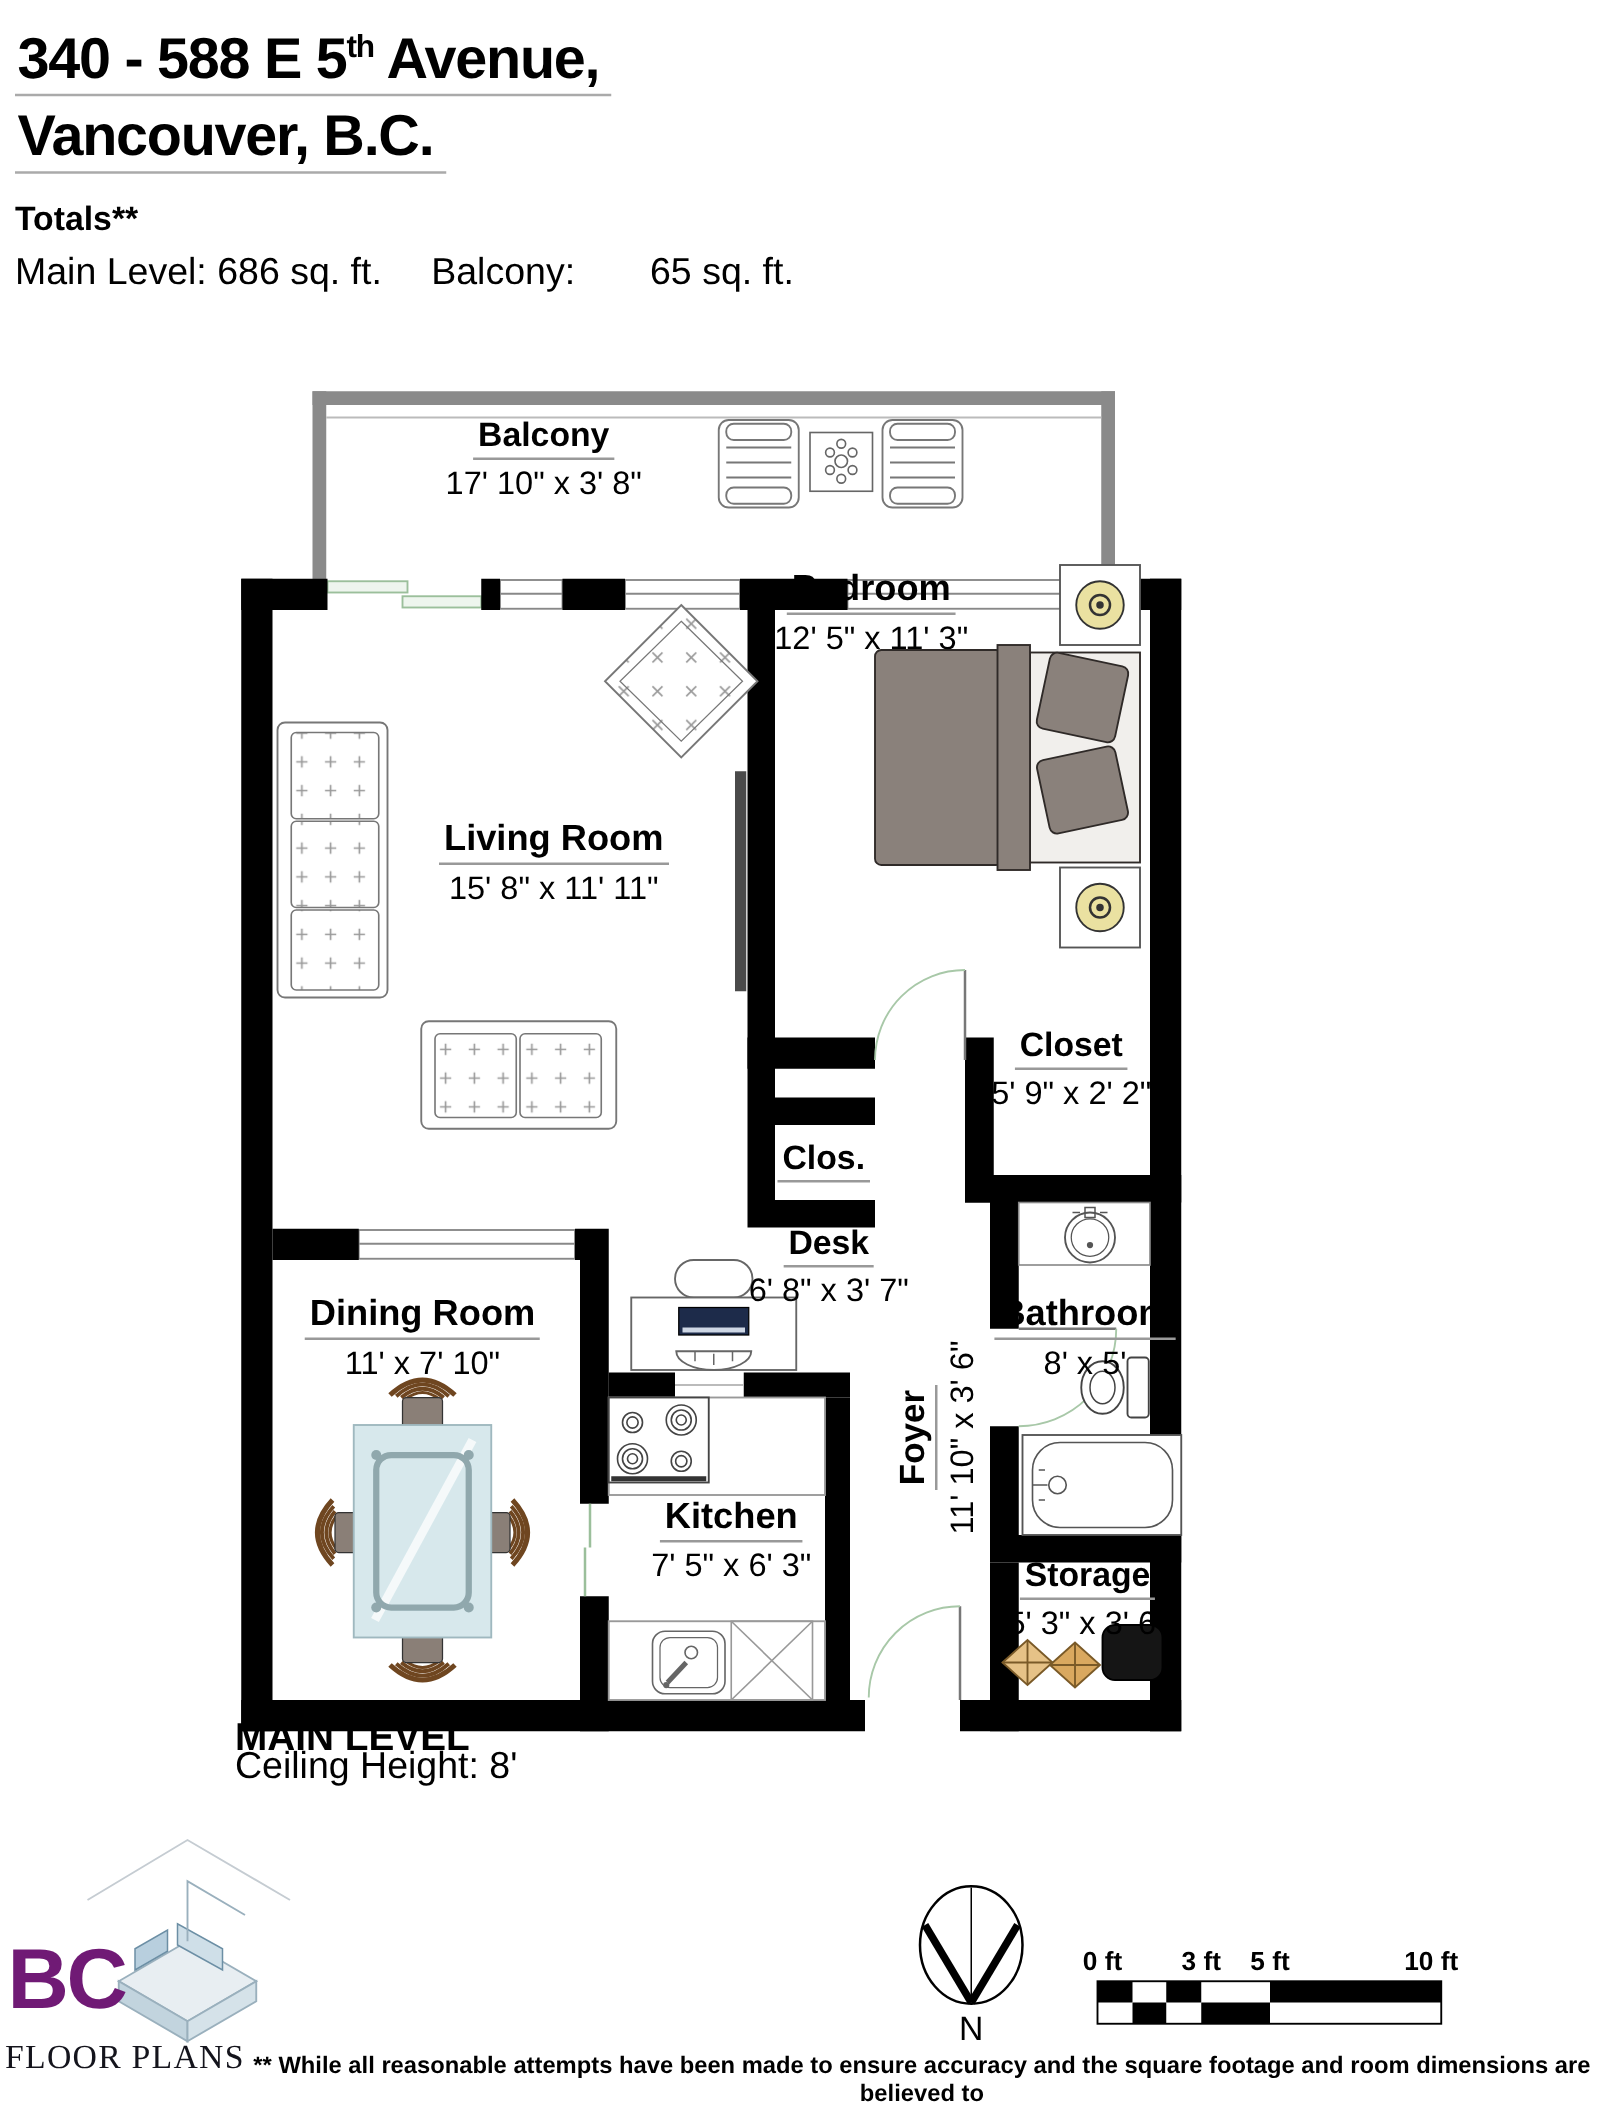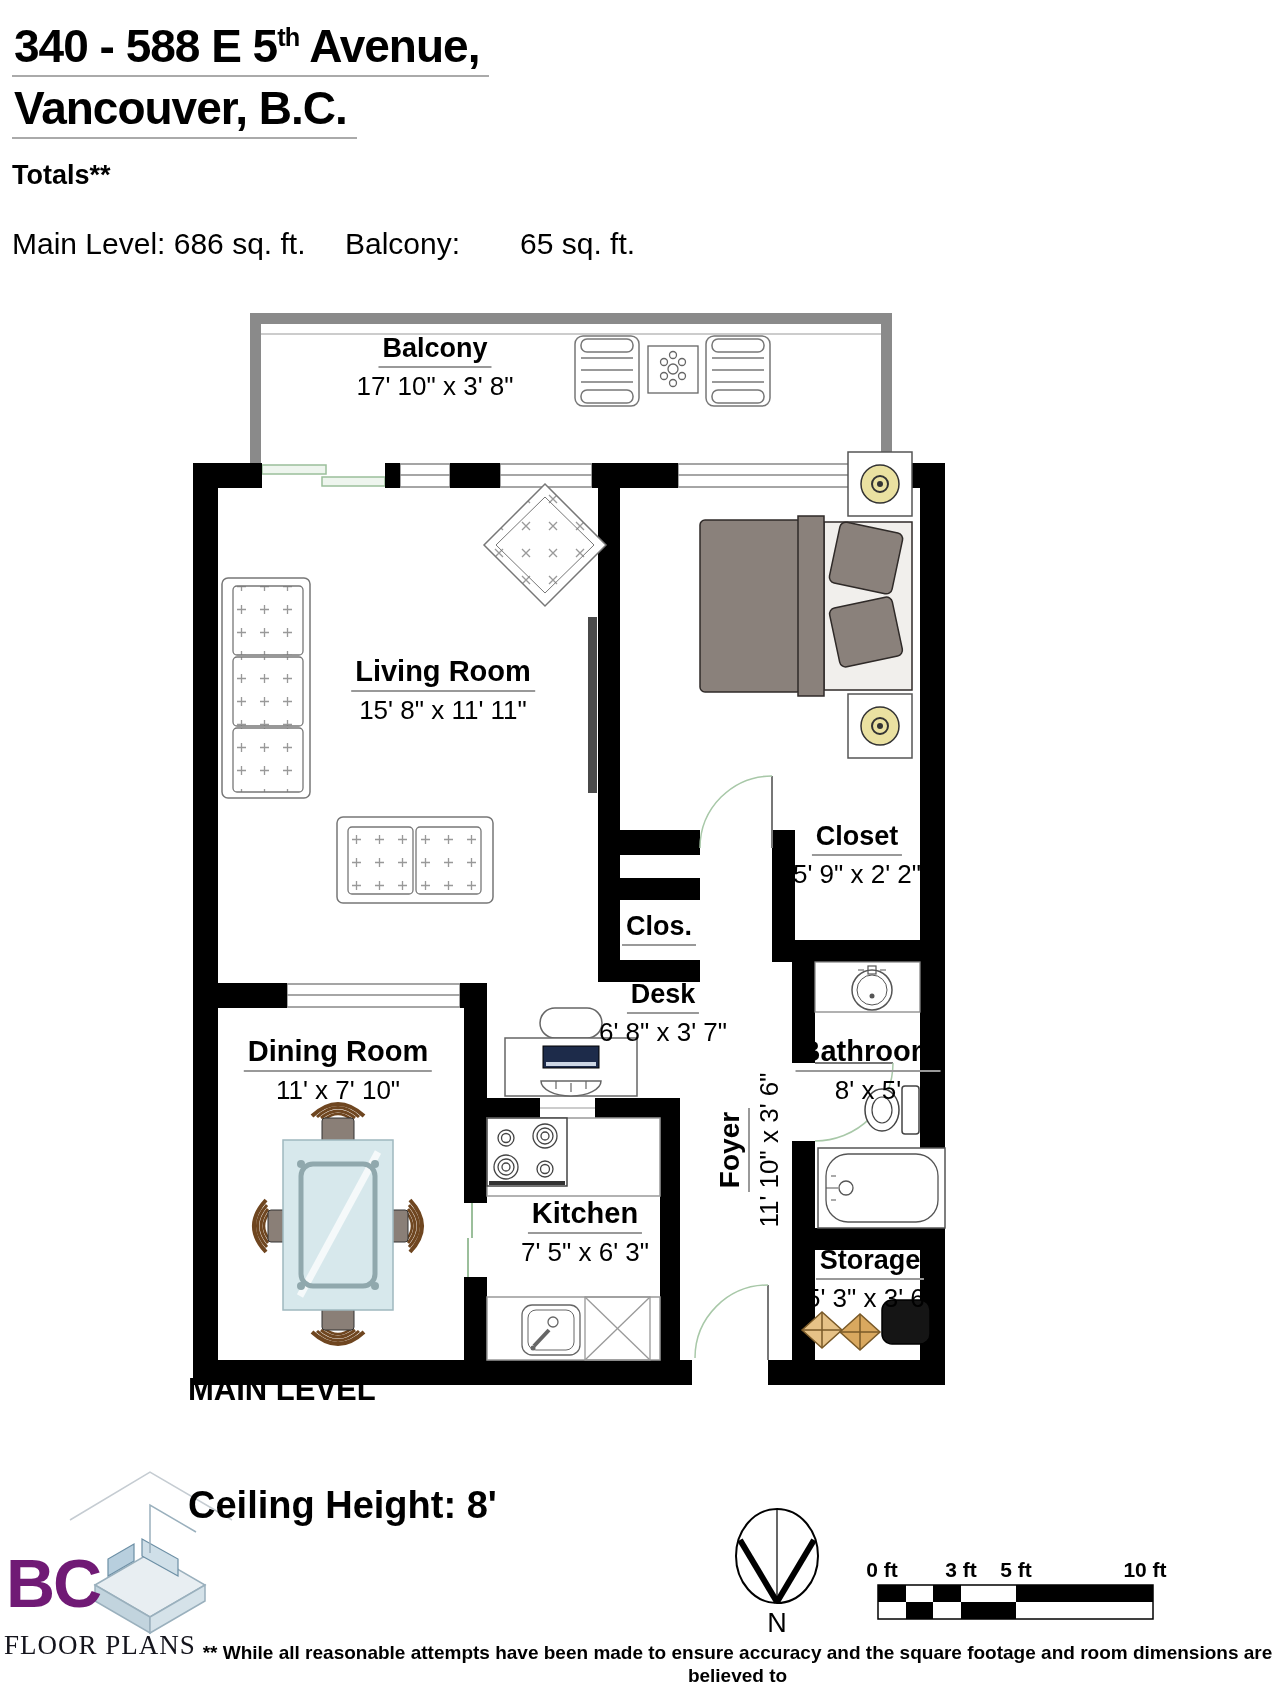--- a/index.html
+++ b/index.html
@@ -3,33 +3,33 @@
 <meta charset="utf-8">
 <style>
   html,body{margin:0;padding:0;background:#fff;}
   .page{position:relative;width:1280px;height:1684px;background:#fff;overflow:hidden;
         font-family:"Liberation Sans",sans-serif;color:#000;}
   
   .title-line{position:absolute;left:12px;font-size:46px;font-weight:bold;line-height:1.05;
               border-bottom:2px solid #aaa;padding:0 10px 5px 2px;letter-spacing:-1px;white-space:nowrap;}
   .title-line sup{font-size:.55em;vertical-align:super;}
   .totals-heading{position:absolute;left:12px;top:160px;font-size:27px;font-weight:bold;}
-  .area-line{position:absolute;top:201px;font-size:30px;white-space:nowrap;margin-top:26px;}
+  .area-line{position:absolute;top:201px;font-size:30px;white-space:nowrap;}
   
   .room-label{position:absolute;transform:translateX(-50%);text-align:center;white-space:nowrap;line-height:1.1;}
   .room-name{display:inline-block;font-weight:bold;font-size:27px;border-bottom:2px solid #999;padding:0 4px 2px;}
   .room-dims{font-size:26px;margin-top:4px;}
   .room-label.big .room-name{font-size:29px;}
   .foyer-label{position:absolute;left:650px;top:1114px;width:200px;height:72px;
                transform:rotate(-90deg);text-align:center;white-space:nowrap;}
   .foyer-label .room-name{font-size:28px;}
   
   .lvl-title{position:absolute;left:188px;top:1372px;font-size:31px;font-weight:bold;}
   .lvl-line1{position:absolute;left:188px;top:1444px;font-size:30px;}
-  .lvl-line2{position:absolute;left:188px;top:1484px;font-size:38px;font-weight:bold;}
+  .lvl-line2{position:absolute;left:188px;top:1396px;font-size:30px;}
   .n-label{position:absolute;left:777px;top:1608px;transform:translateX(-50%);font-size:27px;}
   .scale-label{position:absolute;top:1558px;transform:translateX(-50%);font-size:21px;font-weight:bold;white-space:nowrap;}
   .logo-bc{position:absolute;left:6px;top:1544px;font-size:68px;font-weight:bold;color:#701a75;letter-spacing:-2px;}
   .logo-sub{position:absolute;left:4px;top:1630px;font-family:"Liberation Serif",serif;font-size:27px;
             letter-spacing:1px;color:#14141c;}
   .disclaimer{position:absolute;left:195px;top:1641px;width:1085px;text-align:center;
               font-size:19px;font-weight:bold;line-height:23px;}
   svg.plan{position:absolute;left:0;top:0;}
 </style>
 </head>
@@ -312,20 +312,24 @@
 
   <div class="totals-heading">Totals**</div>
   <div class="area-line" style="left:12px;">Main Level: 686 sq. ft.</div>
   <div class="area-line" style="left:345px;">Balcony:</div>
   <div class="area-line" style="left:520px;">65 sq. ft.</div>
 
   <div class="room-label" style="left:408px;top:334px;margin-left:27px;">
     <span class="room-name">Balcony</span>
     <div class="room-dims">17' 10" x 3' 8"</div>
   </div>
+  <div class="room-label big" style="left:697px;top:456px;">
+    <span class="room-name">Bedroom</span>
+    <div class="room-dims">12' 5" x 11' 3"</div>
+  </div>
   <div class="room-label big" style="left:443px;top:656px;">
     <span class="room-name">Living Room</span>
     <div class="room-dims">15' 8" x 11' 11"</div>
   </div>
   <div class="room-label" style="left:659px;top:912px;">
     <span class="room-name">Clos.</span>
   </div>
   <div class="room-label" style="left:857px;top:822px;">
     <span class="room-name">Closet</span>
     <div class="room-dims">5' 9" x 2' 2"</div>

